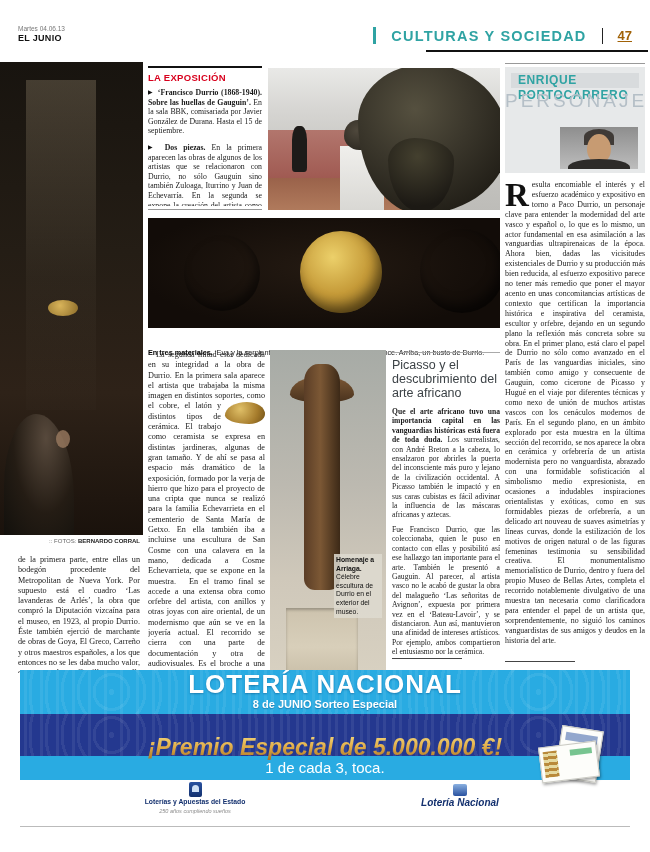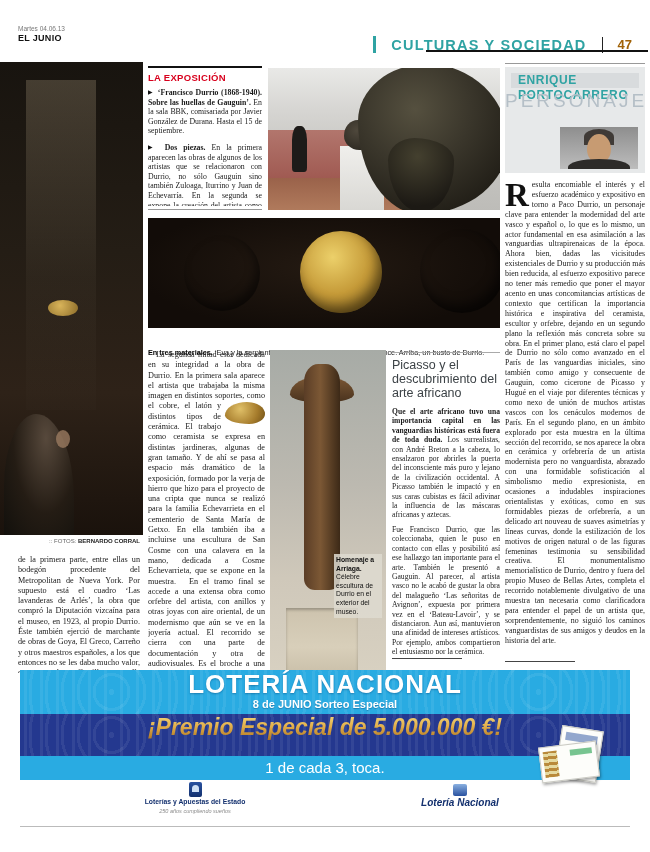--- a/index.html
+++ b/index.html
@@ -2,21 +2,21 @@
 <html><head>
 <meta charset="utf-8">
 <style>
   * { margin:0; padding:0; box-sizing:border-box; }
   body { background:#888; font-family:"Liberation Serif", serif; }
   .page { position:relative; width:650px; height:852px; background:#fff; margin:0 auto; overflow:hidden; color:#1a1a1a; }
 
   
   .date { position:absolute; left:18px; top:25px; font-family:"Liberation Sans",sans-serif; font-size:6.5px; color:#777; }
   .masthead { position:absolute; left:18px; top:33px; font-family:"Liberation Sans",sans-serif; font-size:9px; font-weight:bold; color:#111; letter-spacing:.3px; }
-  .section-head { position:absolute; right:18px; top:36px; display:flex; align-items:center; font-family:"Liberation Sans",sans-serif;gap:8px; }
+  .section-head { position:absolute; right:18px; top:27px; display:flex; align-items:center; font-family:"Liberation Sans",sans-serif;gap:8px; }
   .section-bar { width:3px; height:17px; background:#2fa3a3; margin-right:7px; }
   .section-title { color:#2fa3a3; font-weight:bold; font-size:14.5px; letter-spacing:1.2px; }
   .section-div { width:1px; height:16px; background:#222; margin:0 7px; }
   .page-num { font-weight:bold; font-size:13px; color:#a16207;text-decoration:underline; }
   .head-rule { position:absolute; right:2px; top:50px; width:222px; height:2px; background:#111; }
 
   
   .photo-left { position:absolute; left:0; top:62px; width:143px; height:473px; background:linear-gradient(180deg,#18140f 0%,#241d15 40%,#2e2218 70%,#1a120c 100%); overflow:hidden; }
   .photo-left .vitrine { position:absolute; left:26px; top:18px; width:70px; height:330px; background:linear-gradient(180deg,rgba(150,135,110,.35),rgba(90,80,65,.15) 60%,rgba(60,50,40,.1)); }
   .photo-left .gold-piece { position:absolute; left:48px; top:238px; width:30px; height:16px; border-radius:50%; background:radial-gradient(circle at 40% 35%,#d9b45a,#8a6a28); }
@@ -88,21 +88,21 @@
   .dropcap { float:left; font-size:33px; line-height:27px; font-weight:bold; padding:2px 3px 0 0; color:#111; }
   .op-rule-bot { position:absolute; left:505px; top:661px; width:70px; height:1px; background:#444; }
 
   
   .ad { position:absolute; left:20px; top:670px; width:610px; height:152px; font-family:"Liberation Sans",sans-serif; overflow:hidden; }
   .ad-band1 { position:relative; height:44px; background:#29abe2; text-align:center; color:#fff; }
   .ad-band1 .pat, .ad-band2 .pat { position:absolute; inset:0; background:repeating-radial-gradient(circle at 15% 50%, rgba(255,255,255,.07) 0 3px, transparent 3px 16px), repeating-radial-gradient(circle at 85% 50%, rgba(255,255,255,.07) 0 3px, transparent 3px 16px); }
   .ad-title { position:relative; font-size:26px; font-weight:bold; letter-spacing:1px; line-height:28px; text-shadow:0 1px 2px rgba(0,60,110,.4); }
   .ad-sub { position:relative; font-size:11px; font-weight:bold; line-height:12px; text-shadow:0 1px 1px rgba(0,60,110,.4); }
   .ad-band2 { position:relative; height:42px; background:#24388f; text-align:center; }
-  .ad-prize { position:relative; display:inline-block; margin-top:0; font-size:23px; font-weight:bold; font-style:italic; background:linear-gradient(180deg,#f3d97e 0%,#e3b04b 45%,#a86f1e 100%); -webkit-background-clip:text; background-clip:text; color:transparent; }
+  .ad-prize { position:relative; display:inline-block; margin-top:20px; font-size:23px; font-weight:bold; font-style:italic; background:linear-gradient(180deg,#f3d97e 0%,#e3b04b 45%,#a86f1e 100%); -webkit-background-clip:text; background-clip:text; color:transparent; }
   .ad-band3 { height:24px; background:#29abe2; text-align:center; color:#fff; font-size:15px; line-height:24px; }
   .ad-band4 { position:relative; height:42px; background:#fff; }
   .logo-left { position:absolute; left:110px; top:2px; width:130px; text-align:center; }
   .logo-left .icon { width:13px; height:15px; margin:0 auto 1px; background:linear-gradient(180deg,#2a52a0,#13306e); border-radius:2px; position:relative; }
   .logo-left .icon::after { content:""; position:absolute; left:3px; top:3px; width:7px; height:7px; background:#cfe0f5; border-radius:50% 50% 0 0; }
   .logo-left .name { color:#13306e; font-weight:bold; font-size:6.8px; line-height:7.5px; }
   .logo-left .tag { color:#8a8a8a; font-size:5.5px; font-style:italic; margin-top:2px; }
   .logo-right { position:absolute; right:110px; top:4px; width:120px; text-align:center; }
   .logo-right .icon { width:14px; height:12px; margin:0 auto 1px; background:linear-gradient(180deg,#8ab0e0,#2a52a0); border-radius:2px; }
   .logo-right .name { color:#13306e; font-weight:bold; font-style:italic; font-size:10px; }

